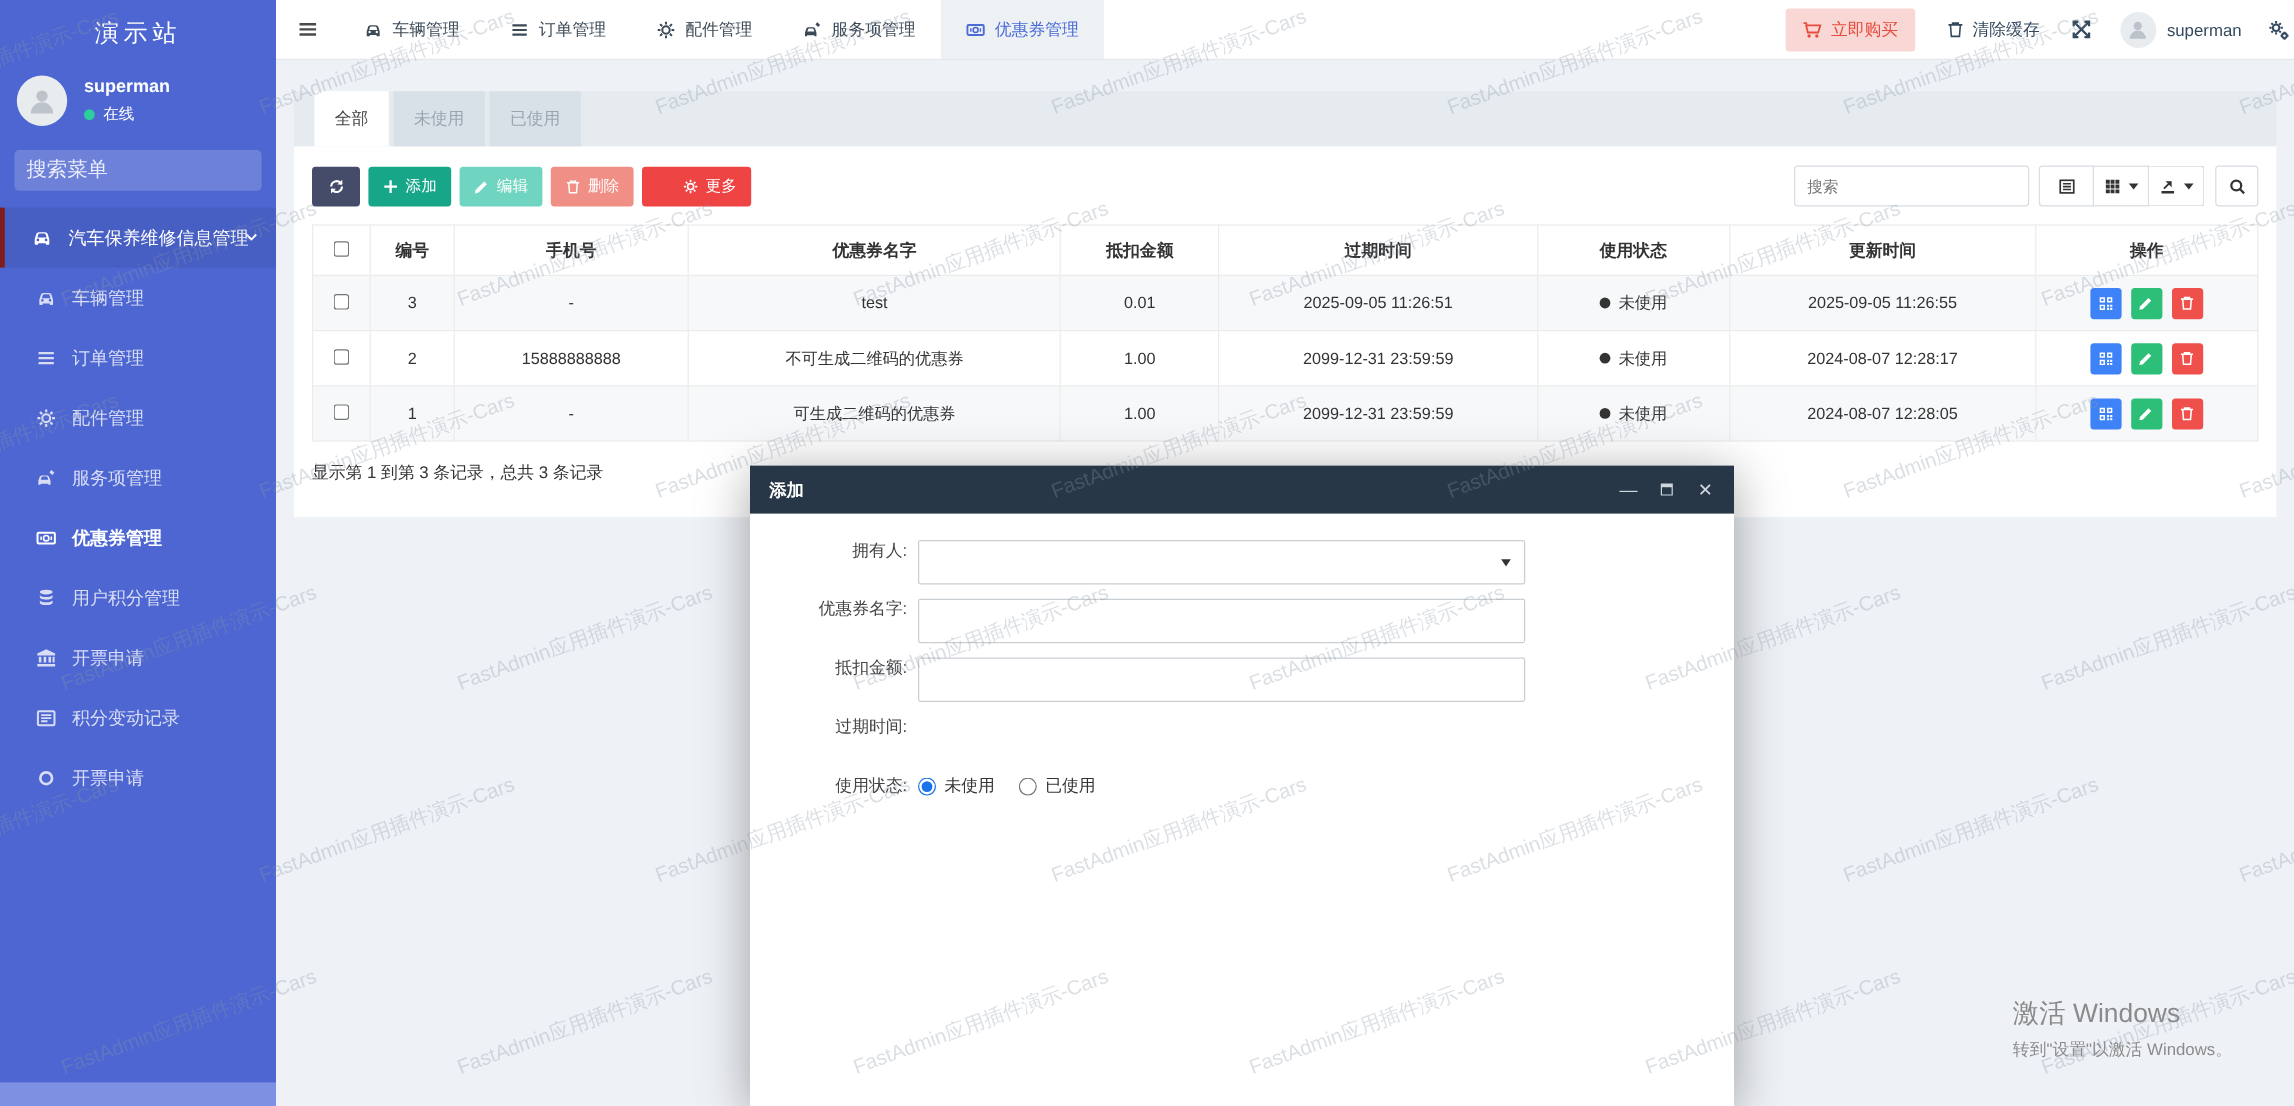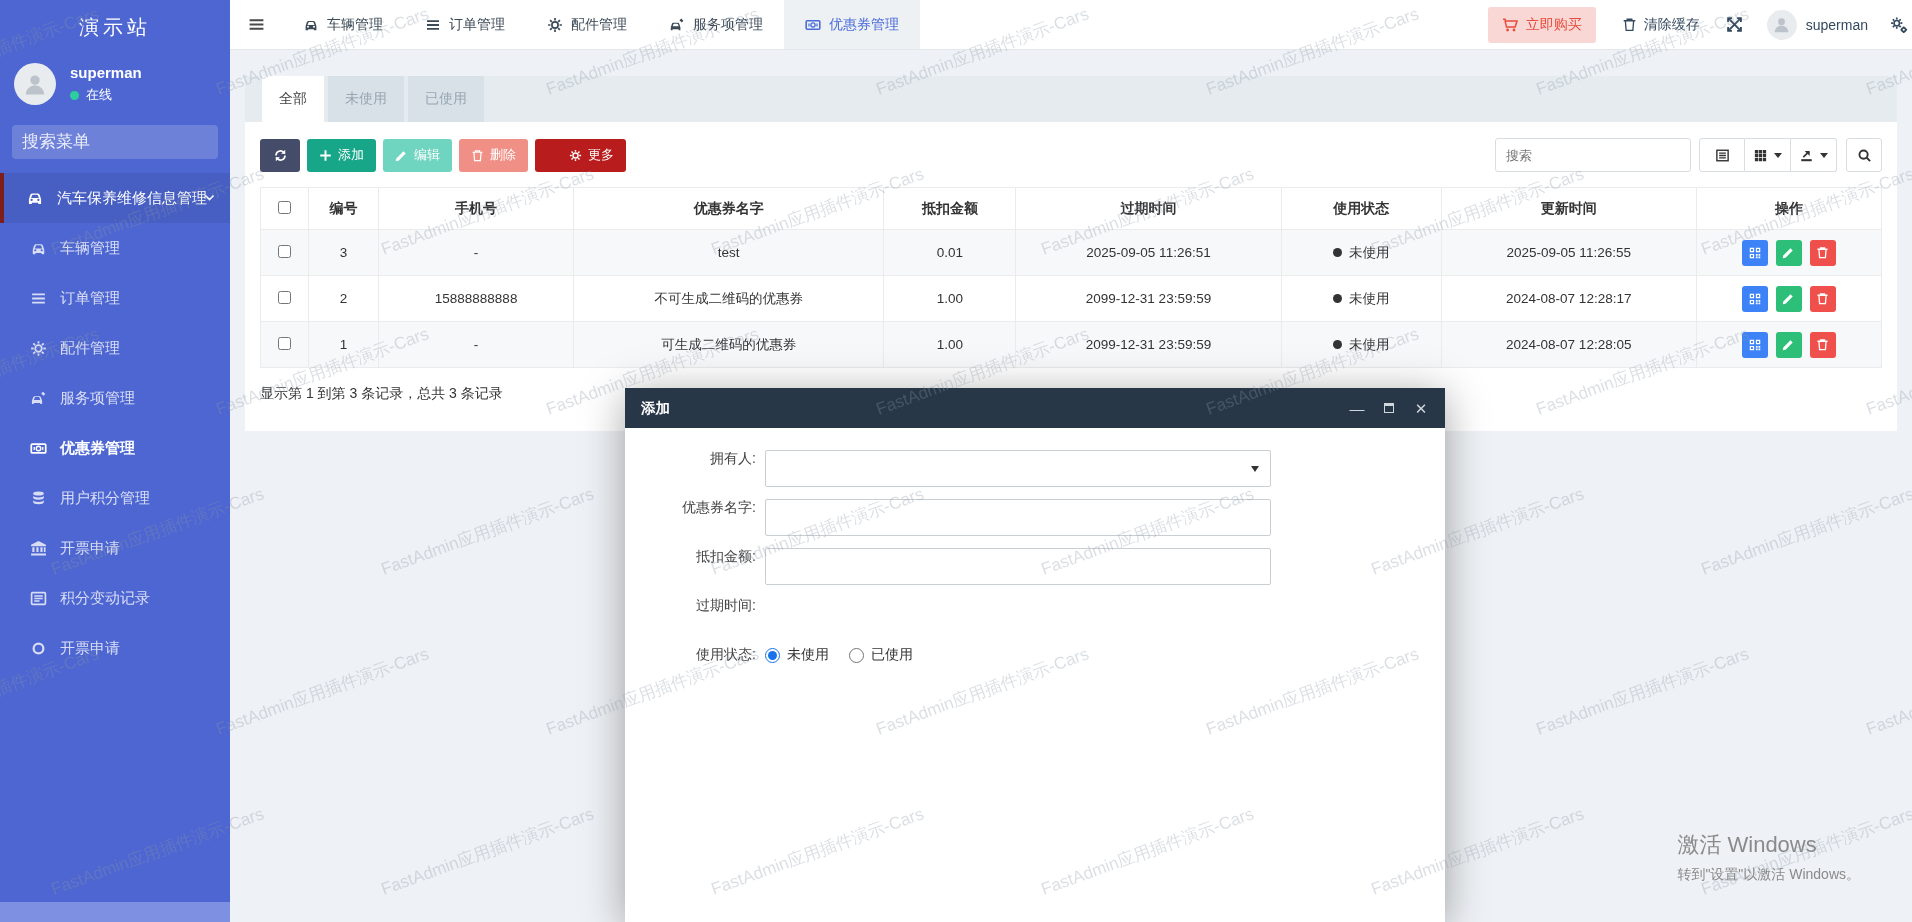--- a/index.html
+++ b/index.html
@@ -54,21 +54,21 @@
   .panel-body { background:#fff; padding:16px 15px 28px; }
 
   .toolbar { display:flex; align-items:center; margin-bottom:15px; }
   .tb-btn { height:33px; border:none; border-radius:3px; color:#fff; font-size:13px; font-family:inherit; display:flex; align-items:center; padding:0 12px; margin-right:7px; cursor:pointer; }
   .tb-btn svg { margin-right:0; }
   .tb-btn.with-text svg { margin-right:6px; }
   .tb-refresh { background:#444c69; width:40px; justify-content:center; }
   .tb-add { background:#18a689; }
   .tb-edit { background:#18bc9c; opacity:.62; }
   .tb-del  { background:#e74c3c; opacity:.62; }
-  .tb-more { background:#b91c1c;padding-left:34px; }
+  .tb-more { background:#ef4444;padding-left:34px; }
   .toolbar-right { margin-left:auto; display:flex; align-items:center; }
   .tb-search-input { width:196px; height:34px; border:1px solid #d8dde2; border-radius:3px; padding:0 10px; font-size:13px; font-family:inherit; outline:none; color:#333; margin-right:8px; }
   .btn-group { display:flex; margin-right:9px; }
   .grp-btn { height:34px; width:46px; background:#fff; border:1px solid #d8dde2; display:flex; align-items:center; justify-content:center; color:#333; cursor:pointer; }
   .grp-btn + .grp-btn { border-left:none; }
   .grp-btn:first-child { border-radius:3px 0 0 3px; }
   .grp-btn:last-child { border-radius:0 3px 3px 0; }
   .caret { width:0; height:0; border-left:4px solid transparent; border-right:4px solid transparent; border-top:5px solid #333; margin-left:6px; }
   .search-btn { height:34px; width:36px; background:#fff; border:1px solid #d8dde2; border-radius:3px; display:flex; align-items:center; justify-content:center; color:#333; cursor:pointer; }
 

